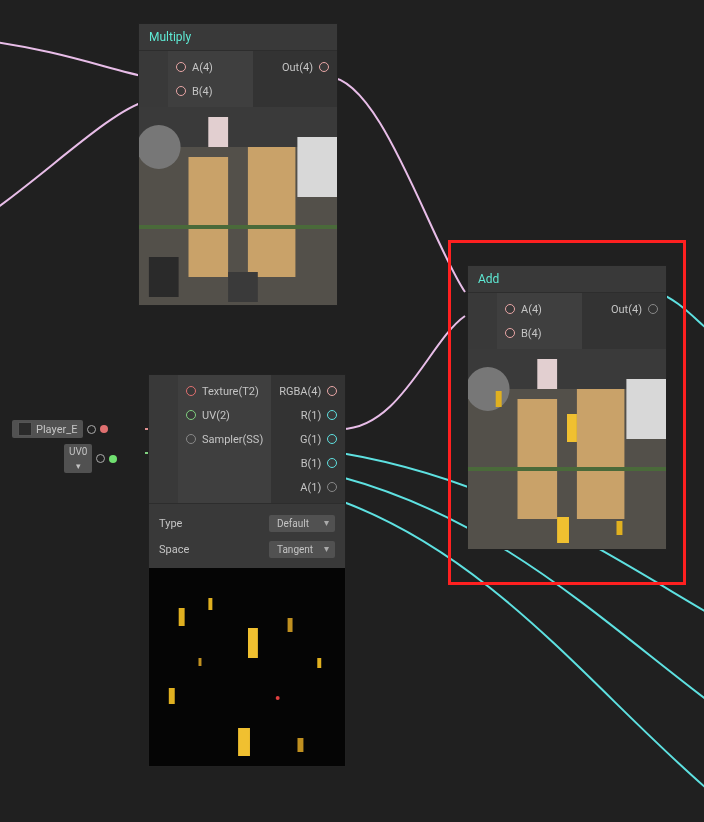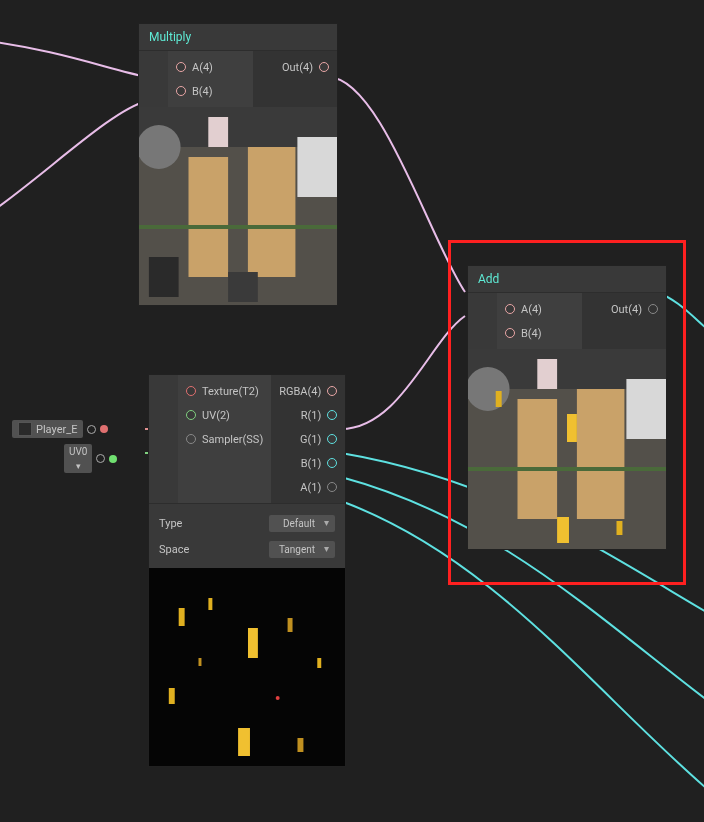--- a/index.html
+++ b/index.html
@@ -81,21 +81,20 @@
   .params {
     background: #393939;
     padding: 6px 10px;
     border-top: 1px solid #2d2d2d;
   }
   .param-row {
     display: flex;
     align-items: center;
     justify-content: space-between;
     height: 26px;
-    text-align: right;
   }
   .param-label { color: #c4c4c4; font-size: 11px; }
   .dropdown {
     background: #515151;
     color: #c4c4c4;
     font-size: 10px;
     padding: 3px 20px 3px 8px;
     border-radius: 2px;
     position: relative;
     width: 66px;

